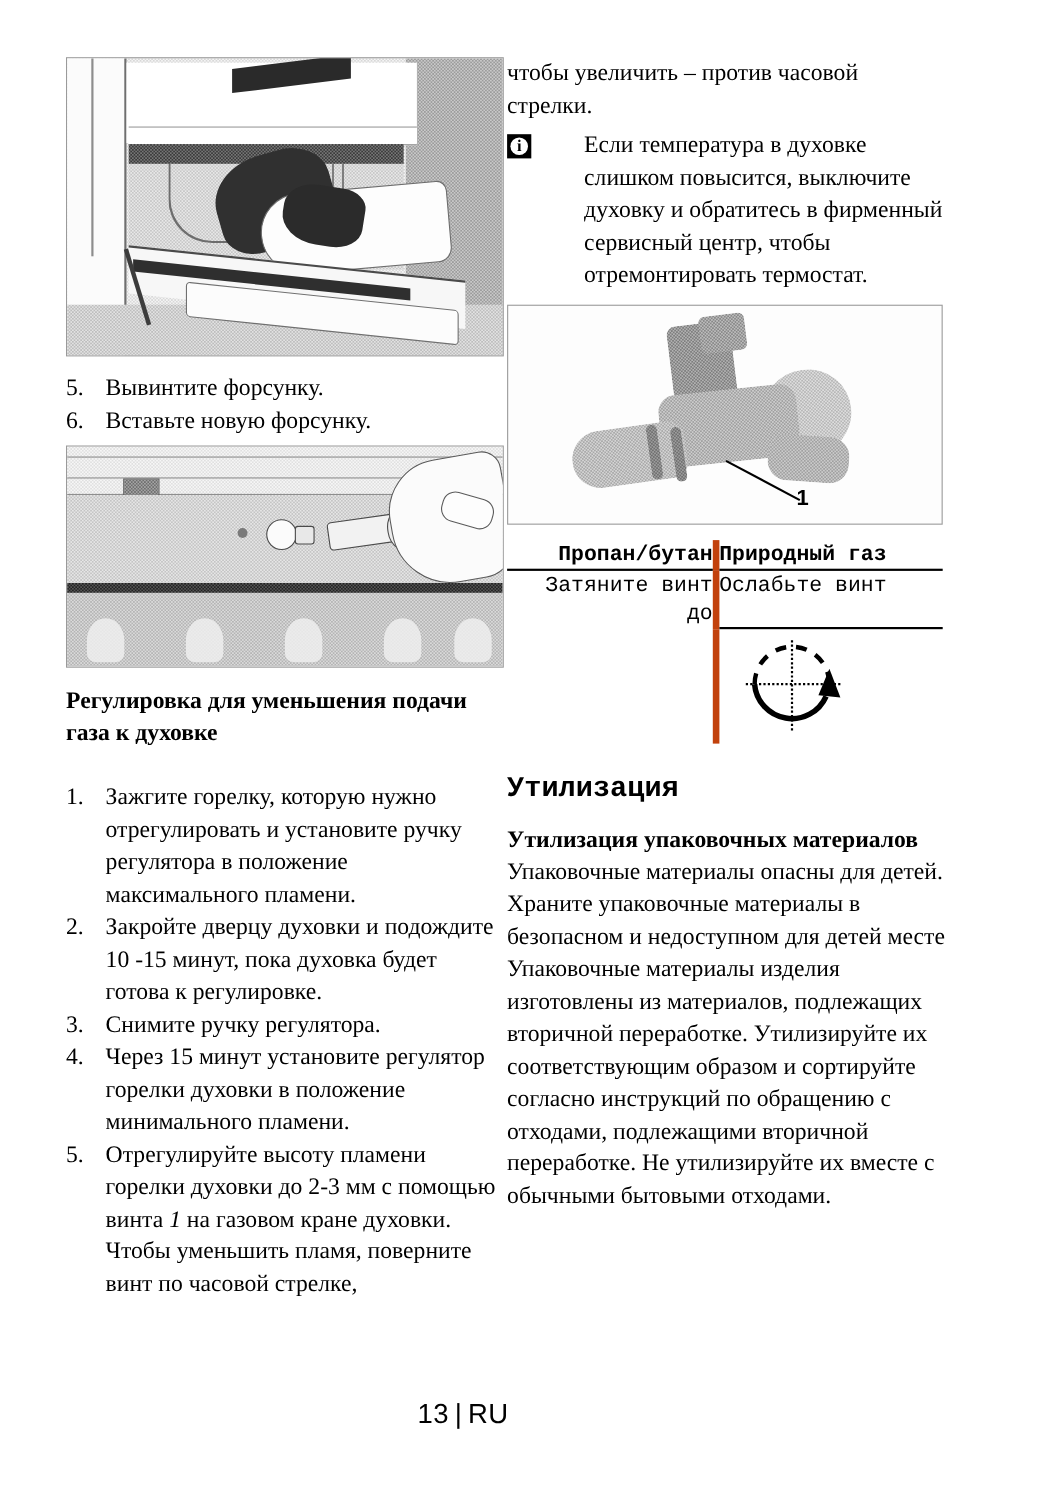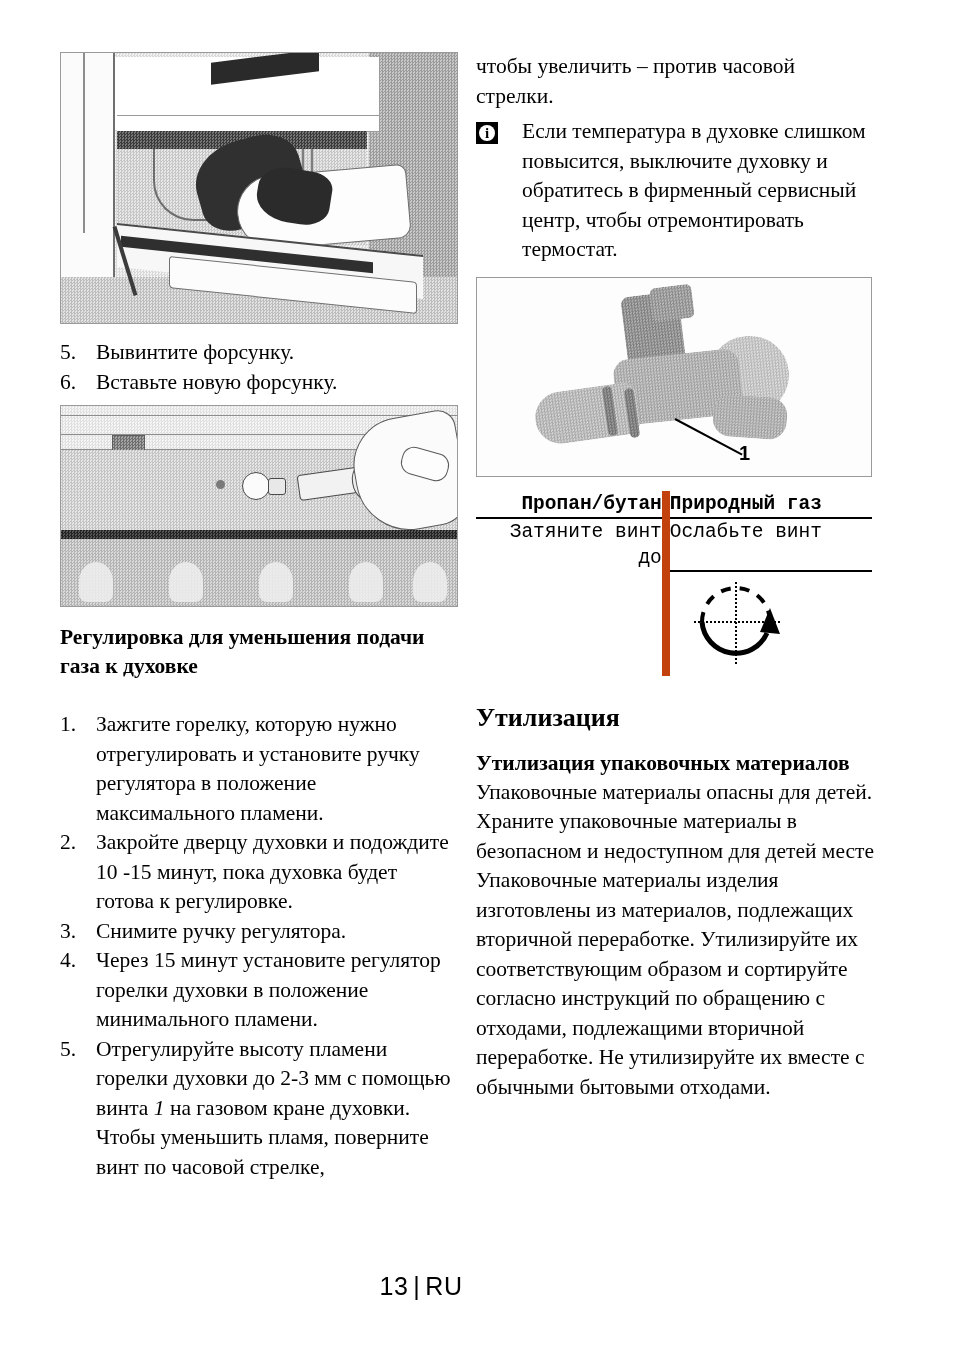--- a/index.html
+++ b/index.html
@@ -21,33 +21,34 @@
     left: 0; top: 0;
     width: 954px;
     height: 1357px;
   }
 
   .col {
     position: absolute;
     top: 52px;
   }
   .col-left  { left: 60px;  width: 400px; }
-  .col-right { left: 476px; width: 400px; }
+  .col-right { left: 461px; width: 400px; }
 
   
   .body-text {
     font-size: 21.5px;
     line-height: 29.5px;
     text-align: left;
   }
   .h1 {
     font-size: 26px;
     font-weight: bold;
     line-height: 31px;
     margin: 0;
+    font-family: Liberation Mono, monospace;
   }
   .h2 {
     font-size: 21.5px;
     font-weight: bold;
     line-height: 29px;
     margin: 0;
   }
 
   
   .figure {
@@ -318,20 +319,21 @@
   .num-marker {
     width: 36px;
     flex: 0 0 36px;
   }
   .num-text { flex: 1 1 auto; }
 
   .info-block {
     display: flex;
     font-size: 21.5px;
     line-height: 29.5px;
+    gap: 24px;
   }
   .info-icon-cell { flex: 0 0 46px; padding-top: 5px; }
   .info-icon {
     display: block;
     width: 22px; height: 22px;
     background: #000;
     position: relative;
   }
   .info-icon:before {
     content: "";
@@ -356,21 +358,21 @@
   
   .gas-table {
     width: 396px;
     border-collapse: collapse;
     font-size: 19.5px;
     line-height: 26px;
   }
   .gas-table td, .gas-table th { padding: 0; vertical-align: top; font-family: Liberation Mono, monospace; }
   .gt-left  { width: 190px; text-align: right; padding-right: 7px; }
   .gt-right { width: 206px; text-align: left;  padding-left: 9px;
-              border-left: 8px solid #c2410c; }
+              border-left: 6px solid #c2410c; }
   .gt-head { font-weight: bold; }
   .gt-head .gt-left  { border-bottom: 2px solid #000; }
   .gt-head .gt-right { border-bottom: 2px solid #000; }
   .gt-r1 .gt-right { border-bottom: 2px solid #000; }
   .gt-r2 .gt-right { border-bottom: 2px solid #000; }
   .gt-diagram-cell { height: 104px; }
 
   .turn-diagram {
     position: relative;
     width: 104px; height: 96px;

